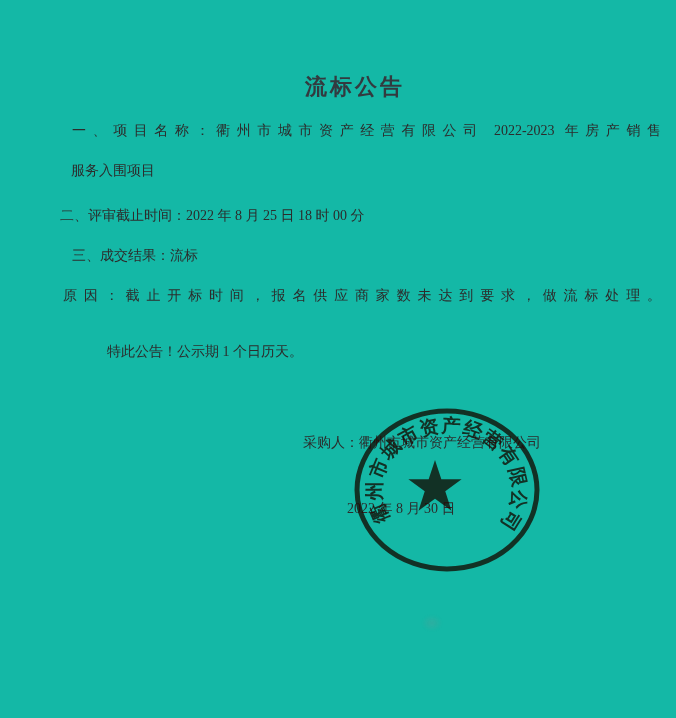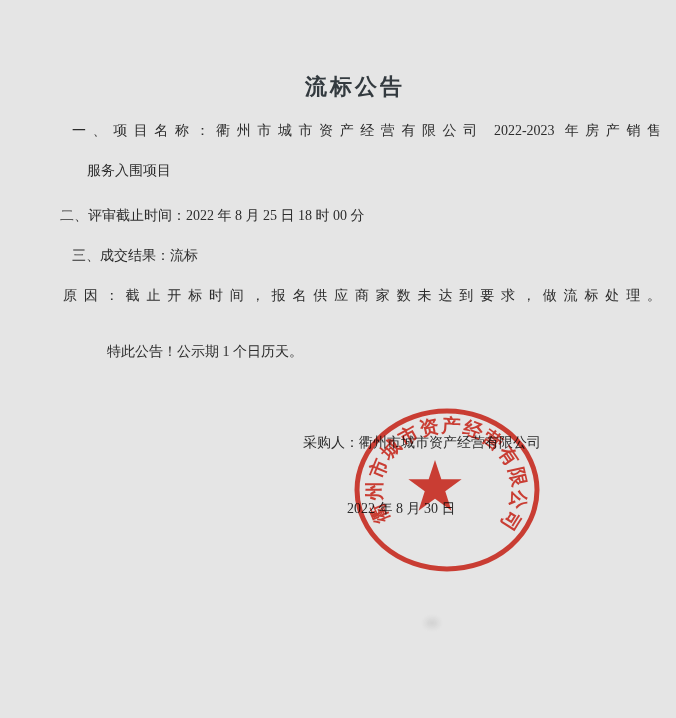--- a/index.html
+++ b/index.html
@@ -34,21 +34,21 @@
     line-height: 23px;
     white-space: nowrap;
     font-weight: 500;
   }
   .just {
     white-space: normal;
     text-align: justify;
     text-align-last: justify;
   }
   .l0 { top: 119px; left: 72px;  width: 589px; }
-  .l1 { top: 159px; left: 71px; margin-left: 16px;  }
+  .l1 { top: 159px; left: 71px;  }
   .l2 { top: 204px; left: 60px;  }
   .l3 { top: 244px; left: 72px;  }
   .l4 { top: 284px; left: 63px;  width: 598px; }
   .l5 { top: 324px; left: 107px; margin-top: 16px; }
   .sig-purchaser { top: 431px; left: 262px; margin-left: 41px; }
   .sig-date      { top: 497px; left: 347px; }
   .stamp {
     position: absolute;
     left: 349px;
     top: 404px;
@@ -67,21 +67,21 @@
     top: 612px;
     width: 28px;
     height: 22px;
     background: radial-gradient(closest-side, rgba(140,140,140,0.22), rgba(140,140,140,0) 75%);
     filter: blur(1px);
   }
 </style>
 </head>
 <body>
 
-<div class="page" style="color: rgb(44, 44, 44); background: #e5e5e5;">
+<div class="page" style="color: rgb(44, 44, 44); background: #14b8a6;">
 
   <h1 class="title">流标公告</h1>
 
   <div class="line just l0">一、项目名称：衢州市城市资产经营有限公司 2022-2023 年房产销售</div>
 
   <div class="line l1">服务入围项目</div>
 
   <div class="line l2">二、评审截止时间：2022 年 8 月 25 日 18 时 00 分</div>
 
   <div class="line just l4">原因：截止开标时间，报名供应商家数未达到要求，做流标处理。</div>

